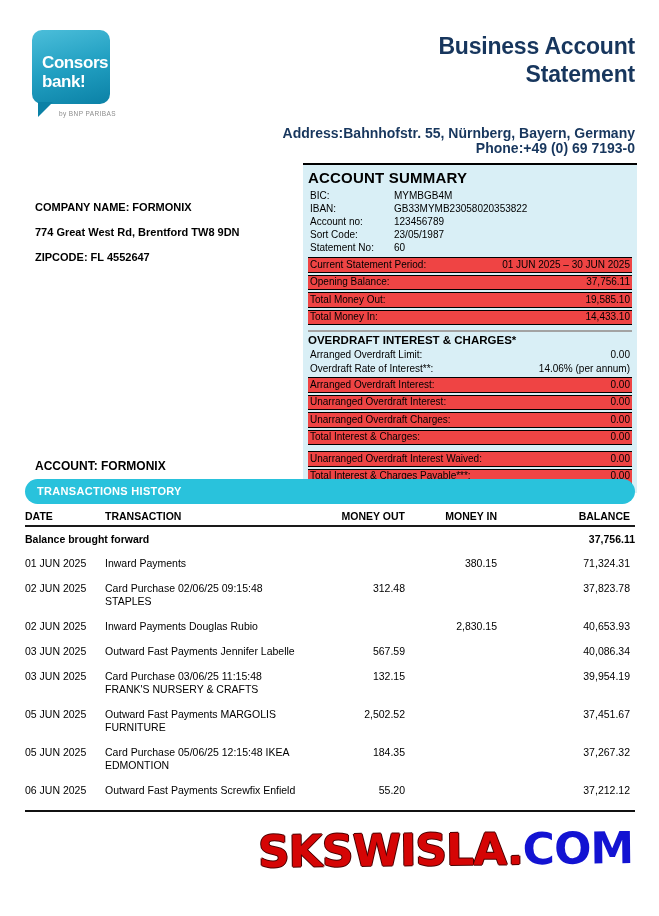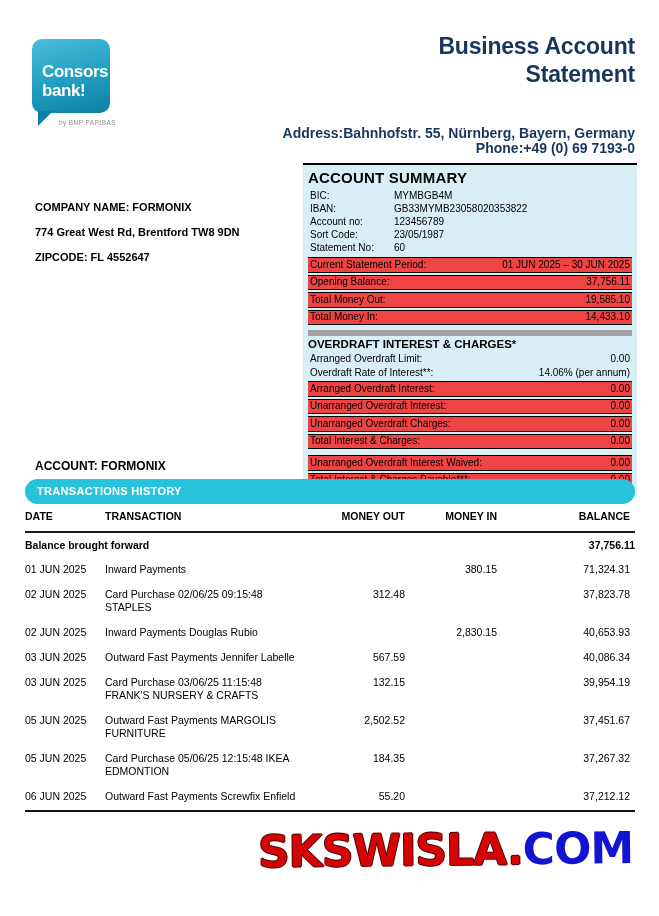--- a/index.html
+++ b/index.html
@@ -1,20 +1,20 @@
 <!DOCTYPE html>
 <html><head>
 <meta charset="utf-8">
 <style>
   * { margin:0; padding:0; box-sizing:border-box; }
   html,body { background:#fff; }
   body { width:659px; height:916px; font-family:"Liberation Sans", sans-serif; color:#000; position:relative; overflow:hidden; }
 
   
-  .logo { position:absolute; left:32px; top:30px; width:110px;margin-top:9px; }
+  .logo { position:absolute; left:32px; top:30px; width:110px; }
   .bubble { position:relative; width:78px; height:74px; border-radius:10px;
             background:linear-gradient(165deg,#4cbeda 0%,#22a0c2 50%,#0b81a6 100%); }
   .bubble::after { content:""; position:absolute; left:6px; bottom:-13px; width:0; height:0;
                    border-top:15px solid #0b81a6; border-right:15px solid transparent; }
   .bubble-text { position:absolute; left:10px; top:23px; color:#fff; font-weight:bold;
                  font-size:17px; line-height:19px; letter-spacing:-0.4px; }
   .byline { position:absolute; left:27px; top:80px; font-size:6.5px; color:#8c8c8c;
             letter-spacing:0.4px; white-space:nowrap; }
 
   
@@ -25,40 +25,40 @@
   
   .company { position:absolute; left:35px; top:200px; font-size:11px; font-weight:bold; line-height:14px; }
   .company .row-gap { height:11px; }
 
   
   .cyanbox { position:absolute; left:303px; width:334px; background:#d9eff6;
              border-top:2px solid #000; padding:3px 5px 9px 5px; }
   .sumbox { top:163px; }
   .odbox  { top:325px; border-top:none; padding-top:5px; }
   .sum-title { font-size:15px; font-weight:bold; margin:1px 0 3px 0; letter-spacing:0.2px; }
-  .od-title  { font-size:11.5px; font-weight:bold; border-top:6px solid #a3a3a3; padding-top:2px; margin-bottom:2px; }
+  .od-title  { font-size:11.5px; font-weight:bold; border-top:2px solid #a3a3a3; padding-top:2px; margin-bottom:2px; }
   .fieldrow { display:flex; font-size:10px; line-height:13px; padding:0 2px; }
   .fieldrow .lbl { width:84px; flex:none; }
   .plainrow { display:flex; justify-content:space-between; font-size:10px; line-height:13.5px; padding:0 2px; }
   .striprow { display:flex; justify-content:space-between; background:#ef4444;
               border-top:1.5px solid #000; border-bottom:1.5px solid #000;
               margin-top:2px; padding:0.5px 2px; font-size:10px; line-height:12.5px; }
   .strips { margin-top:3px; }
   .odgap { height:4px; }
 
   
   .account-line { position:absolute; left:35px; top:459px; font-size:12px; font-weight:bold; }
   .banner { position:absolute; left:25px; top:479px; width:610px; height:25px;
             background:#29c2dc; border-radius:13px; color:#fff; font-weight:bold;
             font-size:11px; line-height:25px; padding-left:12px; letter-spacing:0.3px; }
 
   
   .txn { position:absolute; left:25px; top:510px; width:610px; font-size:10.5px; }
   .tgrid { display:grid; grid-template-columns:80px 208px 92px 92px 133px; }
-  .thead { font-weight:bold; padding-bottom:9px; border-bottom:2px solid #1a1a1a; }
+  .thead { font-weight:bold; padding-bottom:3px; border-bottom:2px solid #1a1a1a; }
   .c { line-height:13px; }
   .c.out,.c.in,.c.bal,.h.out,.h.in,.h.bal { text-align:right; }
   .bbf { display:flex; justify-content:space-between; font-weight:bold; padding:6px 0; }
   .txn-row { padding:6px 0; }
   .c.desc { padding-right:12px; }
   .bottom-line { position:absolute; left:25px; top:810px; width:610px; border-top:2px solid #111; }
 
   
   .watermark { position:absolute; left:258px; top:824px; font-size:44px; font-weight:bold;
                font-family:"DejaVu Sans", sans-serif; letter-spacing:-1px; white-space:nowrap;

